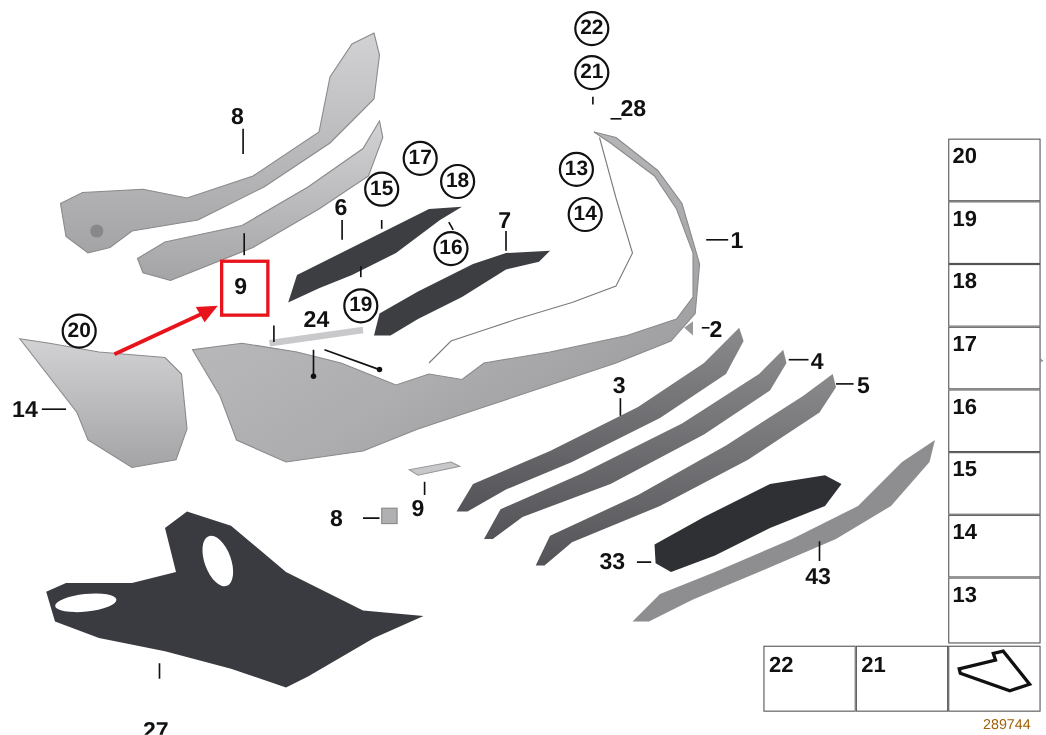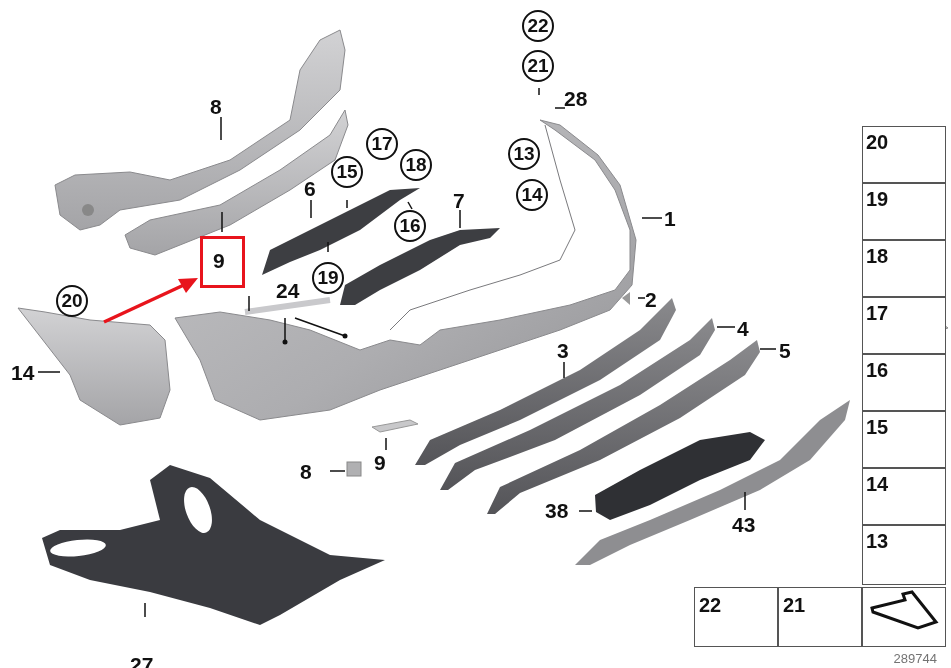--- a/index.html
+++ b/index.html
@@ -4,21 +4,21 @@
 <style>
   html,body{margin:0;padding:0;background:#fff;}
   body{width:951px;height:668px;position:relative;overflow:hidden;font-family:"Liberation Sans",sans-serif;}
   #canvas{position:absolute;left:0;top:0;width:951px;height:668px;}
   .lbl{position:absolute;font-weight:bold;font-size:21px;color:#111;line-height:1;white-space:nowrap;}
   .circ{position:absolute;width:32px;height:32px;border:2px solid #111;border-radius:50%;box-sizing:border-box;
         display:flex;align-items:center;justify-content:center;font-weight:bold;font-size:19px;color:#111;background:#fff;}
   .legend-cell{position:absolute;border:1.5px solid #555;box-sizing:border-box;background:#fff;}
   .legend-num{position:absolute;left:3px;top:4px;font-weight:bold;font-size:20px;color:#111;}
   .legend-num2{position:absolute;left:4px;top:6px;font-weight:bold;font-size:20px;color:#111;}
-  .part-num{position:absolute;right:14px;bottom:2px;font-size:13px;color:#737373;}
+  .part-num{position:absolute;right:14px;bottom:2px;font-size:13px;color:#a16207;}
   .hl-box{position:absolute;border:3px solid #e8141c;box-sizing:border-box;}
   svg{position:absolute;left:0;top:0;}
 </style>
 </head>
 <body>
 
 <div id="canvas">
 
 <svg width="951" height="668" viewBox="0 0 951 668">
   <defs>
@@ -143,21 +143,21 @@
 <div class="lbl" style="left:664px;top:208px;">1</div>
 <div class="lbl" style="left:645px;top:289px;">2</div>
 <div class="lbl" style="left:557px;top:340px;">3</div>
 <div class="lbl" style="left:737px;top:318px;">4</div>
 <div class="lbl" style="left:779px;top:340px;">5</div>
 <div class="lbl" style="left:564px;top:88px;">28</div>
 <div class="lbl" style="left:236px;top:280px;margin-left:40px;">24</div>
 <div class="lbl" style="left:11px;top:362px;">14</div>
 <div class="lbl" style="left:374px;top:452px;">9</div>
 <div class="lbl" style="left:300px;top:461px;">8</div>
-<div class="lbl" style="left:545px;top:500px;">38</div>
+<div class="lbl" style="left:545px;top:500px;">33</div>
 <div class="lbl" style="left:732px;top:514px;">43</div>
 <div class="lbl" style="left:130px;top:654px;">27</div>
 
 <div class="circ" style="left:522px;top:10px;">22</div>
 <div class="circ" style="left:522px;top:50px;">21</div>
 <div class="circ" style="left:508px;top:138px;">13</div>
 <div class="circ" style="left:516px;top:179px;">14</div>
 <div class="circ" style="left:366px;top:128px;">17</div>
 <div class="circ" style="left:400px;top:149px;">18</div>
 <div class="circ" style="left:331px;top:156px;">15</div>

